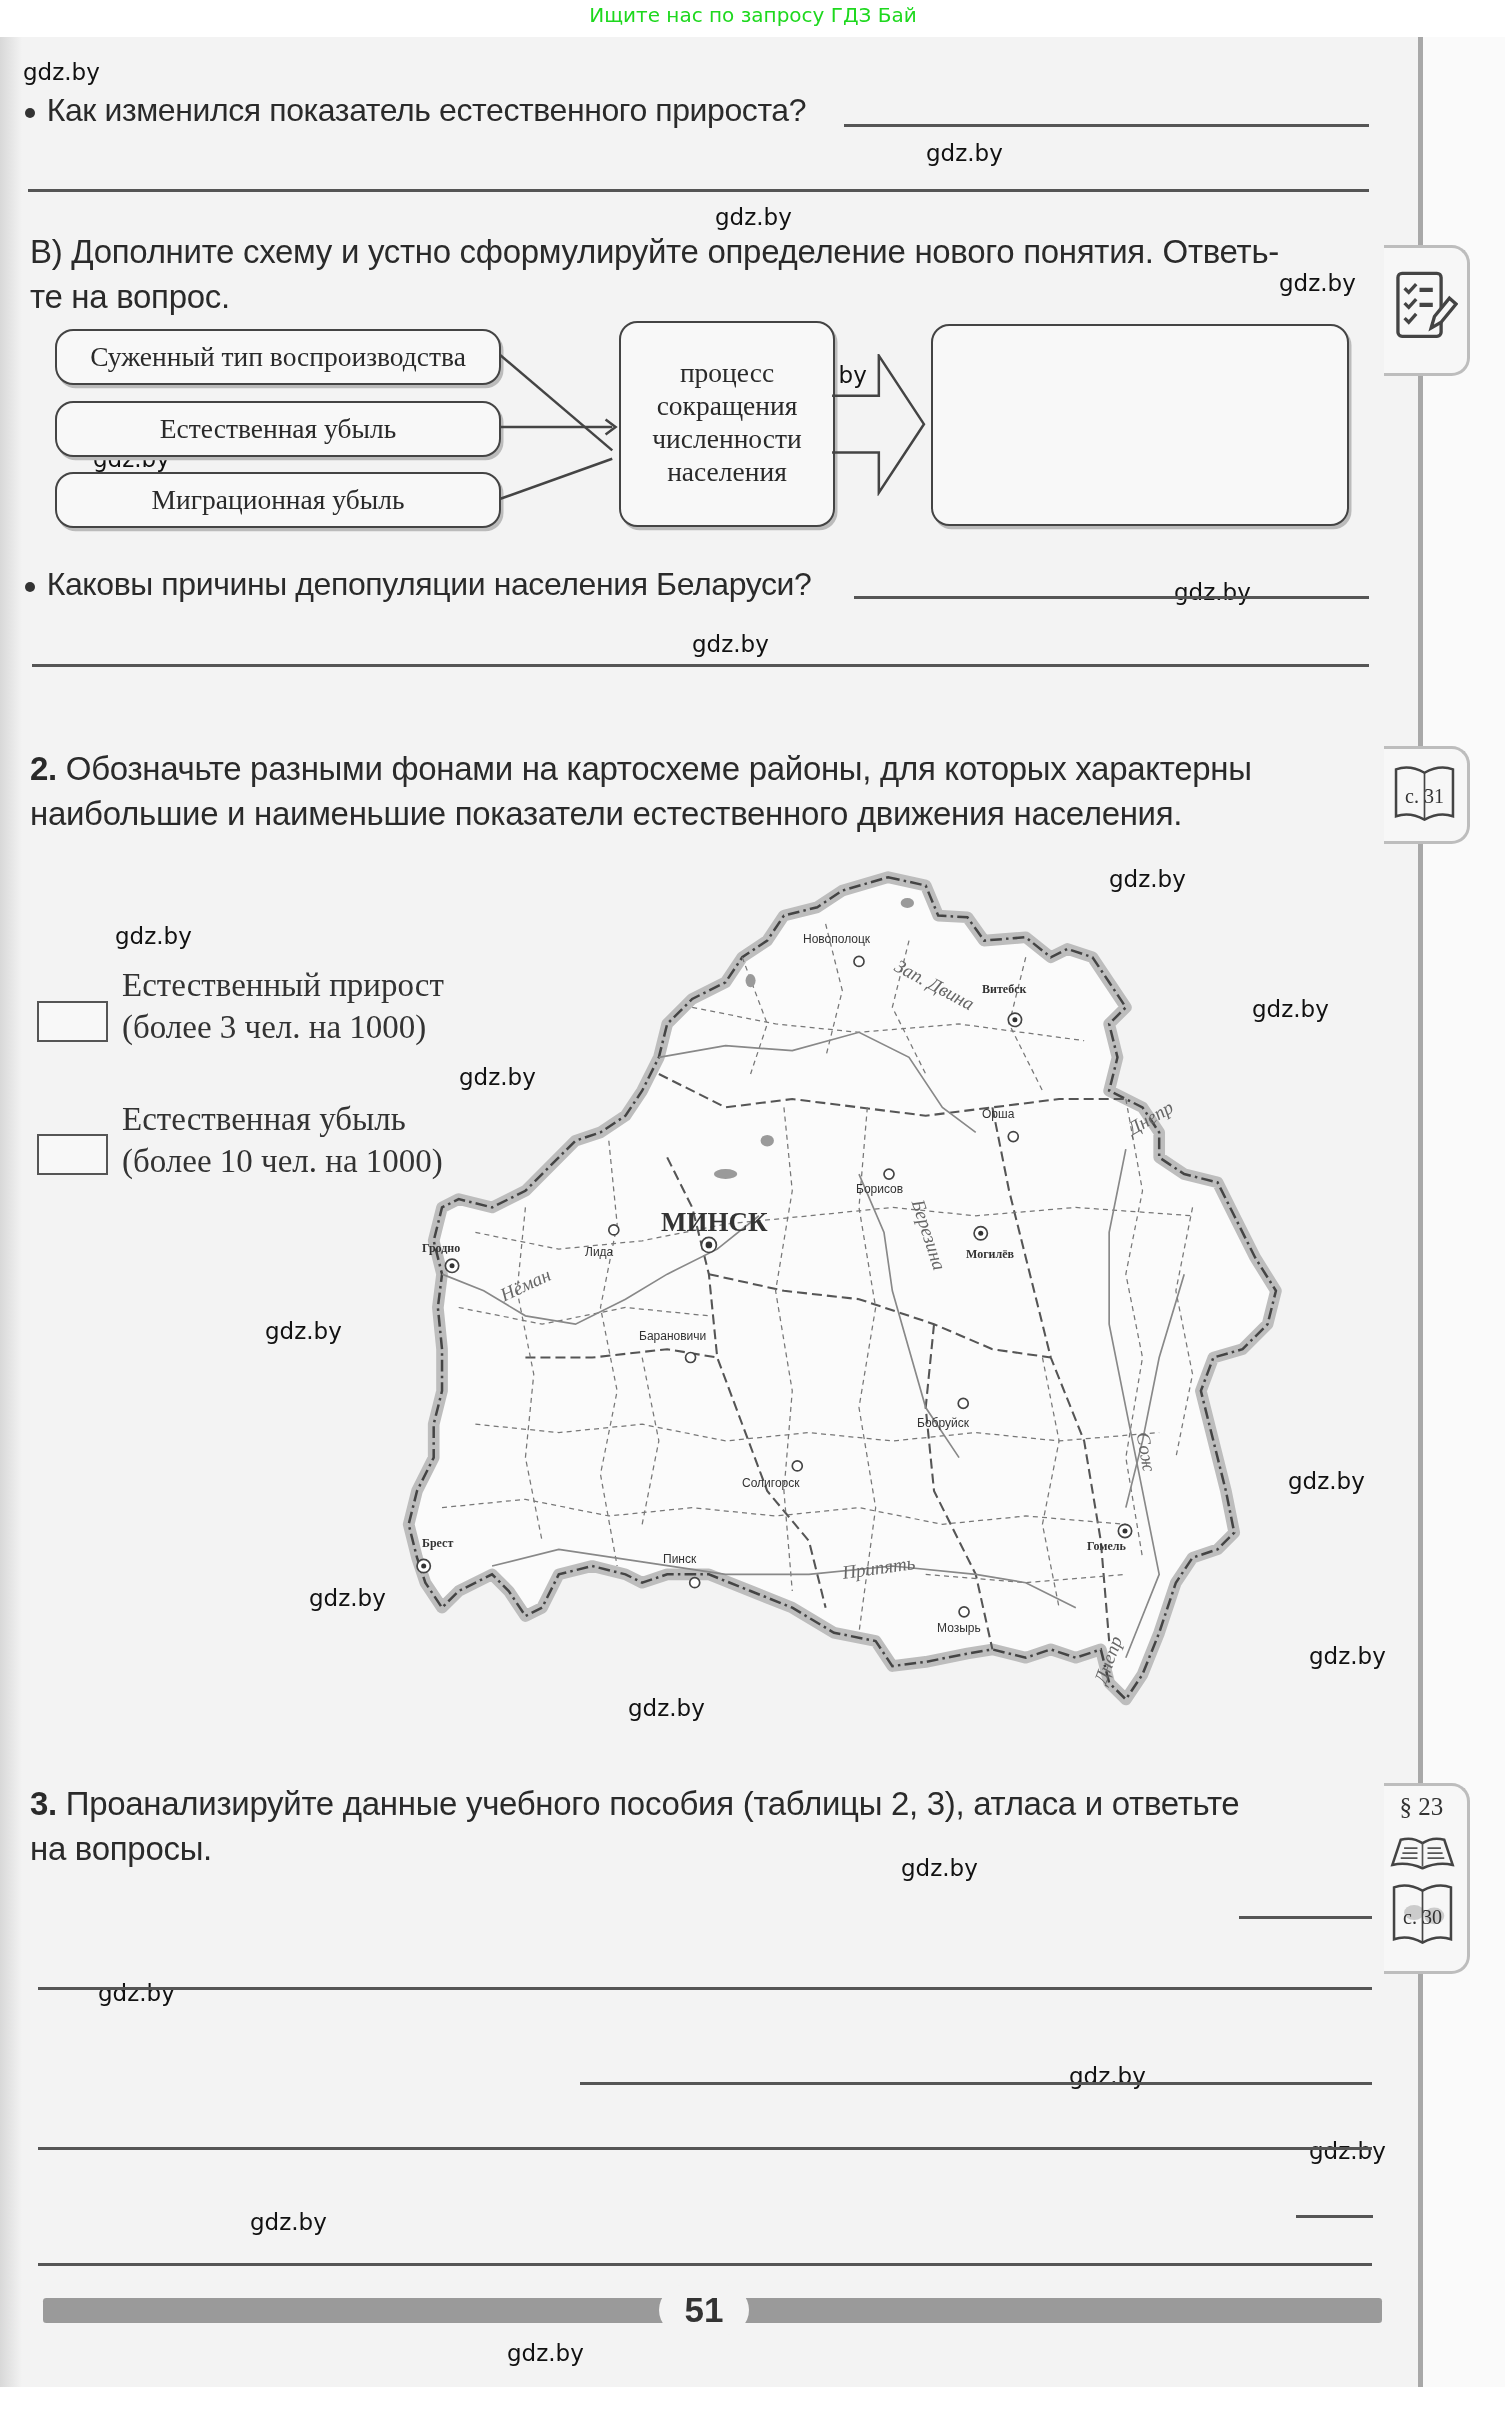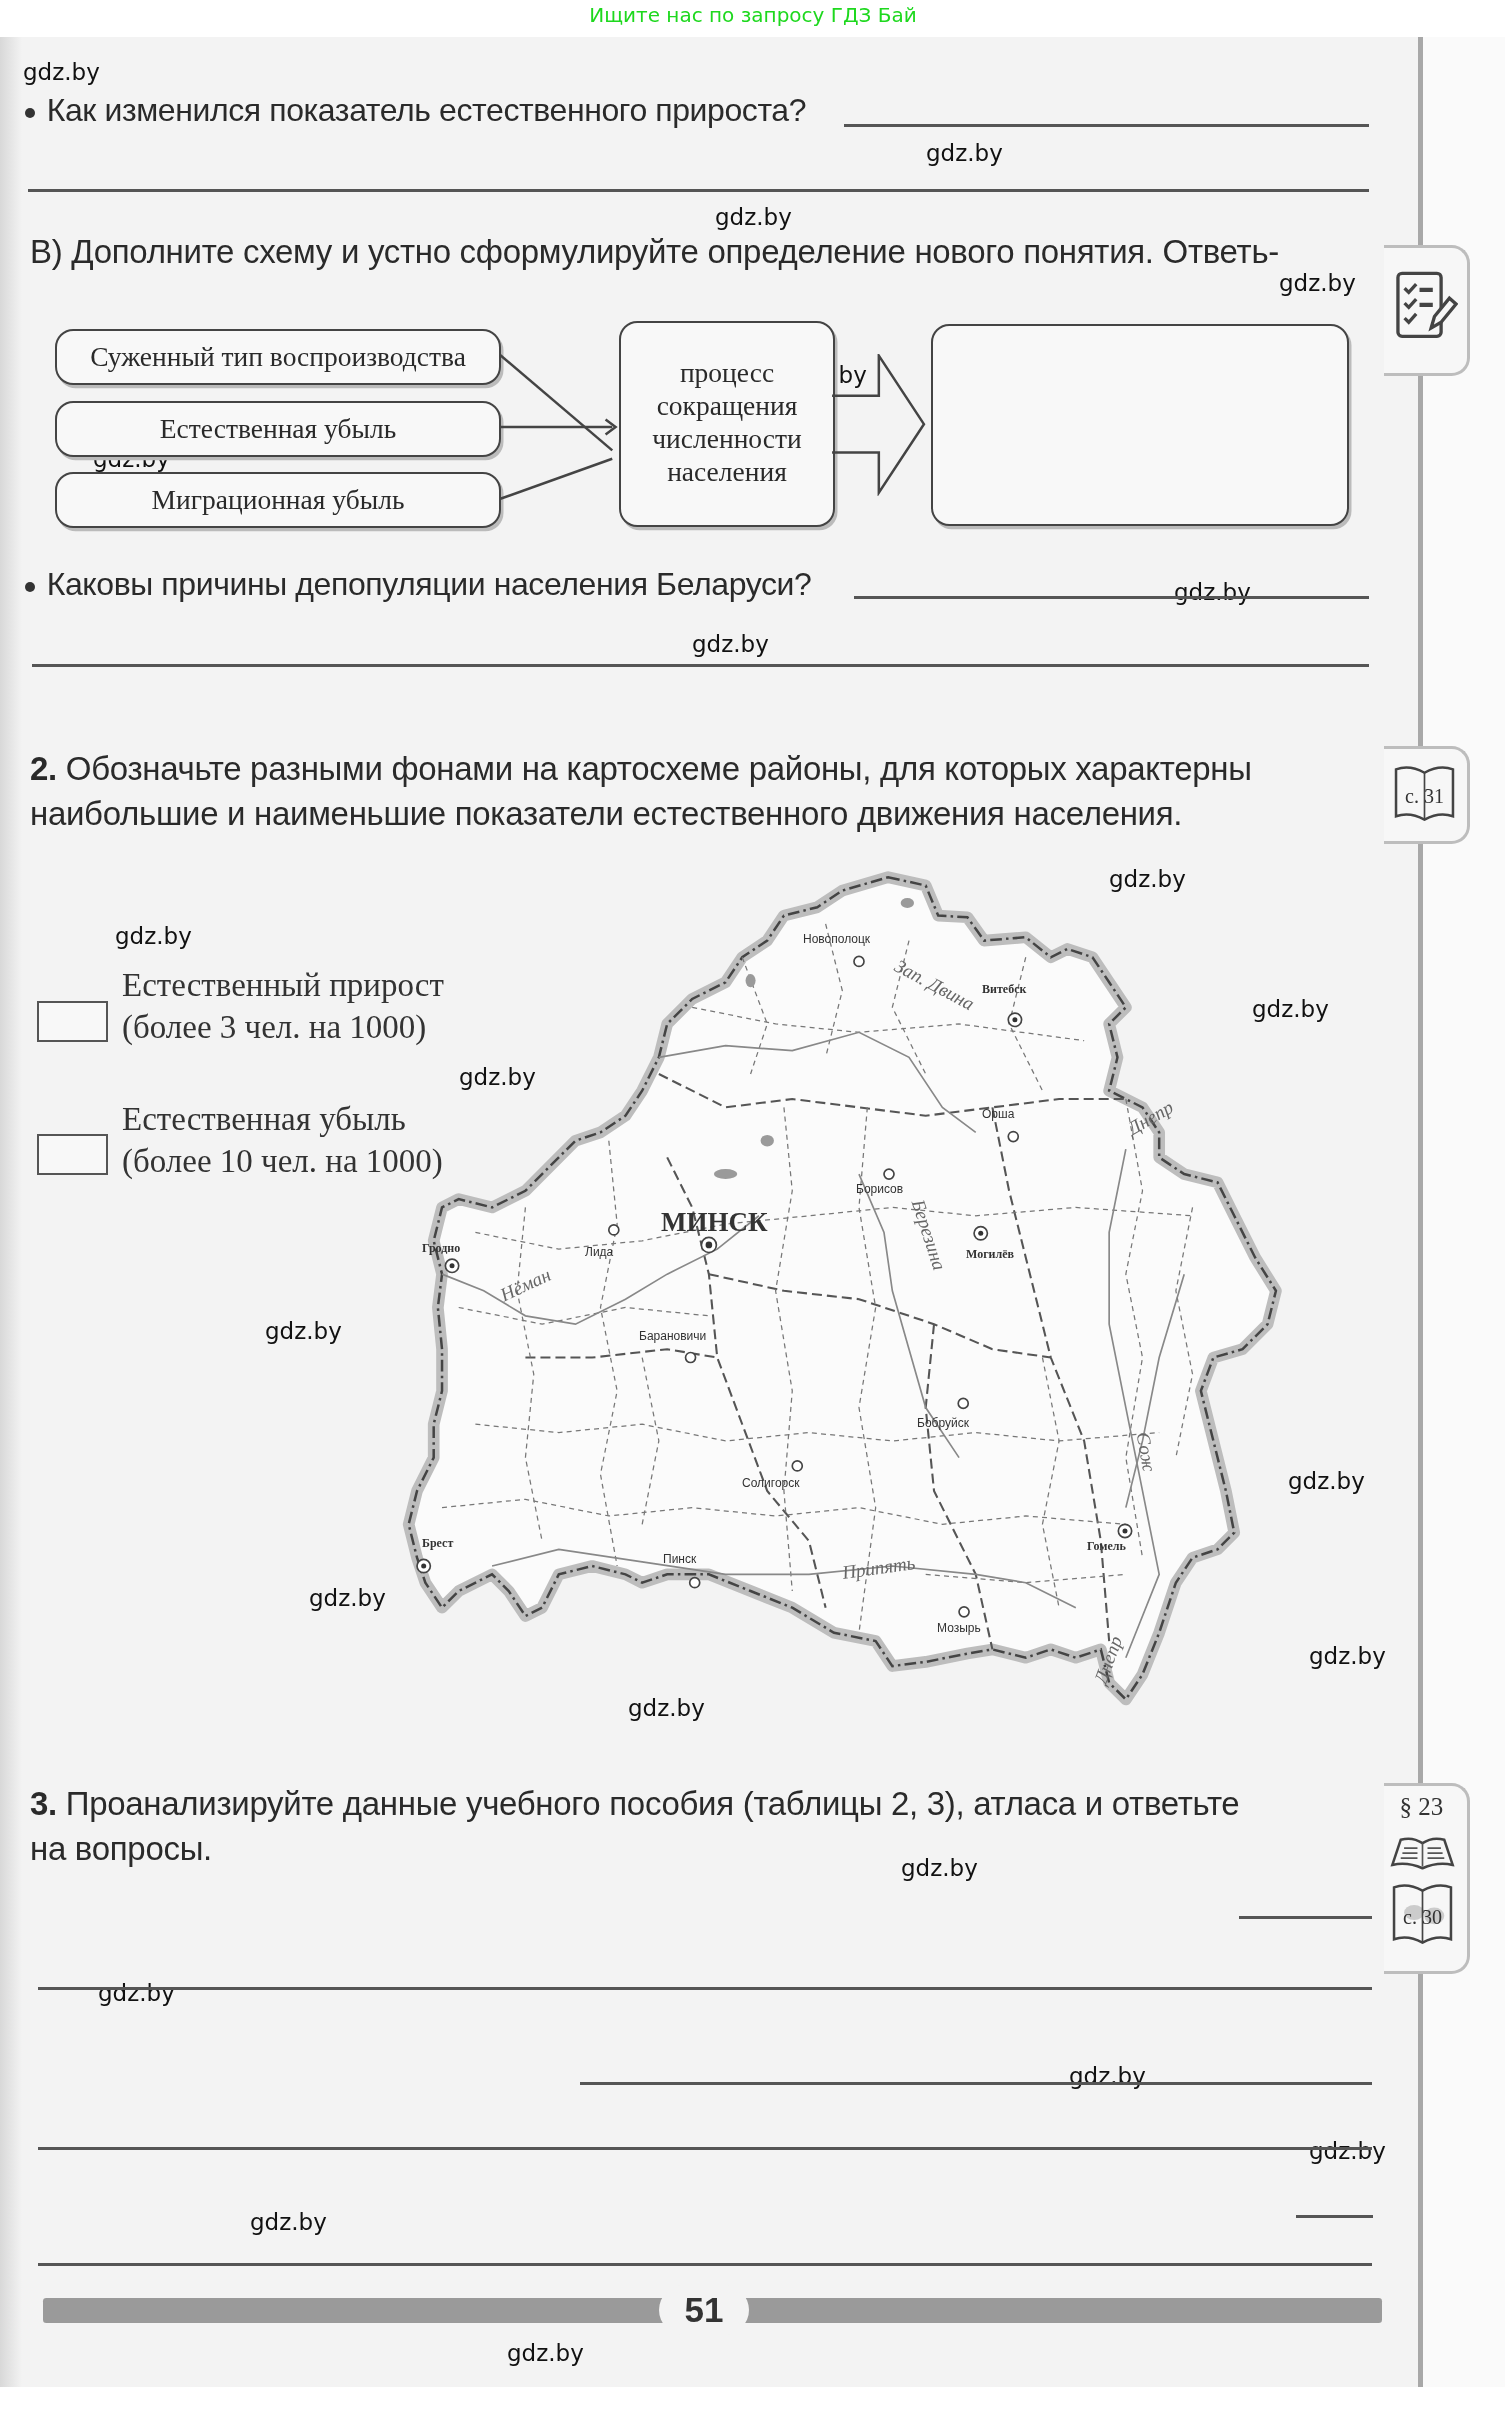--- a/index.html
+++ b/index.html
@@ -70,20 +70,21 @@
   <div class="wm" style="left:507px;top:2303px">gdz.by</div>
 
   <div class="q" style="left:25px;top:55px">
     <span class="dot"></span><span>Как изменился показатель естественного прироста?</span>
   </div>
   <div class="hline" style="left:844px;top:87px;width:525px"></div>
   <div class="hline" style="left:28px;top:152px;width:1341px"></div>
 
   <div class="task" style="left:30px;top:192px">
     <div>В) Дополните схему и устно сформулируйте определение нового понятия. Ответь-</div>
+    <div>те на вопрос.</div>
   </div>
 
   <div class="side-tab" style="top:208px;height:125px">
     <svg width="67" height="83" viewBox="0 0 80 100" style="position:absolute;left:6.7px;top:16.7px">
       <rect x="8" y="10" width="52" height="76" rx="5" fill="none" stroke="#444" stroke-width="4"></rect>
       <path d="M16 28 l5 5 l9 -10 M16 46 l5 5 l9 -10 M16 64 l5 5 l9 -10" fill="none" stroke="#444" stroke-width="4"></path>
       <path d="M34 30 h16 M34 48 h16" stroke="#444" stroke-width="5"></path>
       <path d="M48 76 l4 -14 l18 -22 l8 7 l-18 22 z" fill="#f7f7f7" stroke="#444" stroke-width="4"></path>
     </svg>
   </div>

